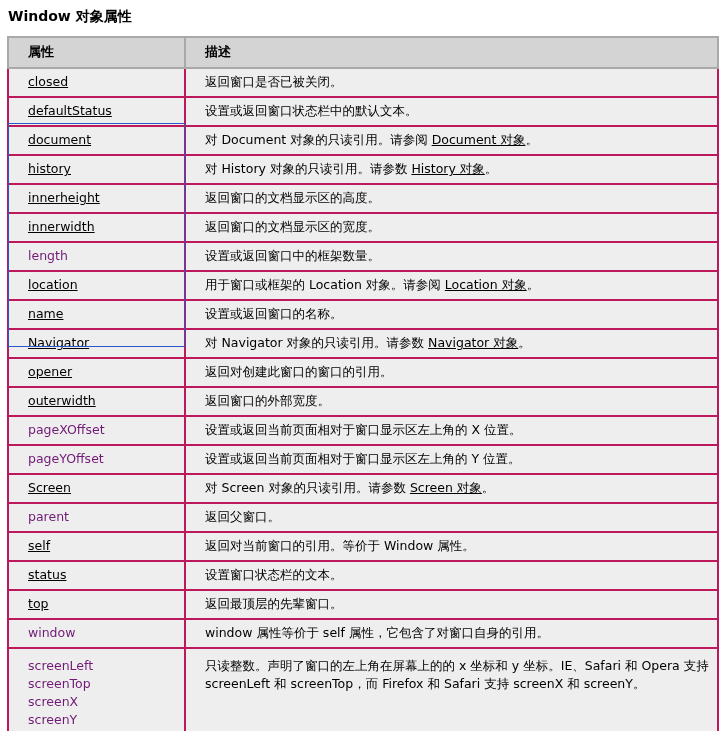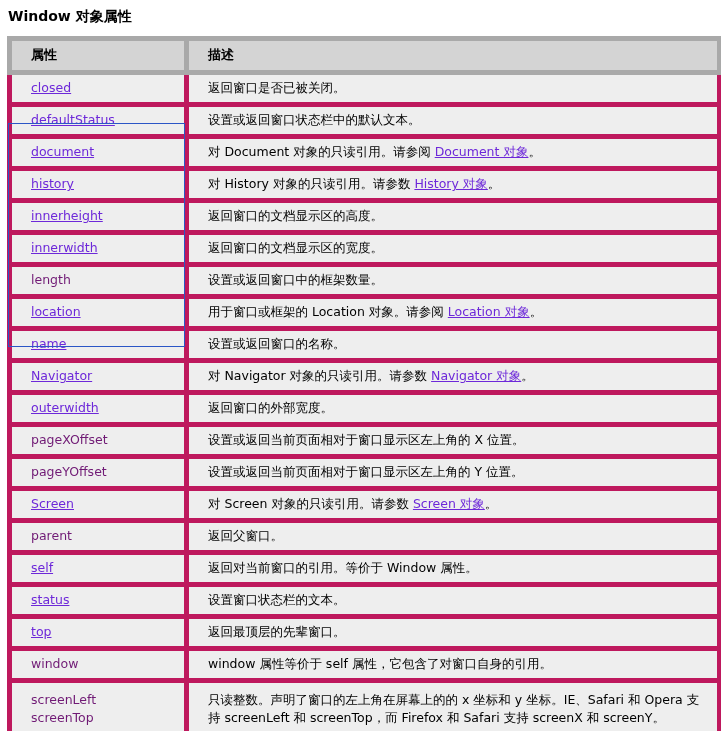--- a/index.html
+++ b/index.html
@@ -44,21 +44,21 @@
     table-layout: fixed;
     background: #eeeeee;
     border: 1px solid #a8a8a8;
   }
 
   table.props col.c1 { width: 177px; }
   table.props col.c2 { width: 533px; }
 
   table.props th,
   table.props td {
-    border: 5px solid #be185d;
+    border: 2px solid #be185d;
     padding: 4px 8px 5px 19px;
     font-size: 12.5px;
     line-height: 18px;
     vertical-align: middle;
     text-align: left;
     background: #eeeeee;
     color: #000000;
   }
 
   table.props thead th {
@@ -74,21 +74,21 @@
     white-space: pre-line;
   }
 
   table.props tbody tr.multi td {
     vertical-align: top;
     padding-top: 8px;
     padding-bottom: 9px;
   }
 
   a.lnk {
-    color: #6d28d9;
+    color: #000000;
     text-decoration: underline;
   }
 
   .plain {
     color: #701a75;
   }
 
   
   .sel-box {
     position: absolute;
@@ -152,20 +152,24 @@
           </tr>
           <tr>
             <td class="prop-cell"><a class="lnk" href="#">name</a></td>
             <td><span>设置或返回窗口的名称。</span></td>
           </tr>
           <tr>
             <td class="prop-cell"><a class="lnk" href="#">Navigator</a></td>
             <td><span>对 Navigator 对象的只读引用。请参数 </span><a class="lnk" href="#">Navigator 对象</a><span>。</span></td>
           </tr>
           <tr>
+            <td class="prop-cell"><a class="lnk" href="#">opener</a></td>
+            <td><span>返回对创建此窗口的窗口的引用。</span></td>
+          </tr>
+          <tr>
             <td class="prop-cell"><a class="lnk" href="#">outerwidth</a></td>
             <td><span>返回窗口的外部宽度。</span></td>
           </tr>
           <tr>
             <td class="prop-cell"><span class="plain">pageXOffset</span></td>
             <td><span>设置或返回当前页面相对于窗口显示区左上角的 X 位置。</span></td>
           </tr>
           <tr>
             <td class="prop-cell"><span class="plain">pageYOffset</span></td>
             <td><span>设置或返回当前页面相对于窗口显示区左上角的 Y 位置。</span></td>

